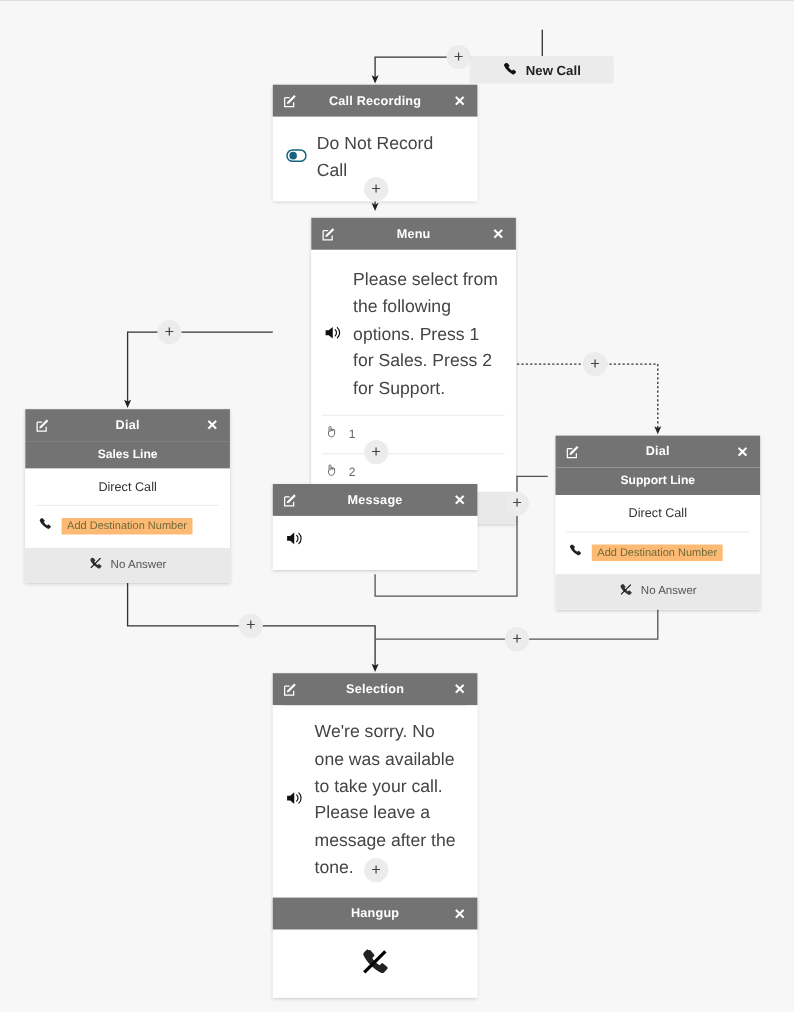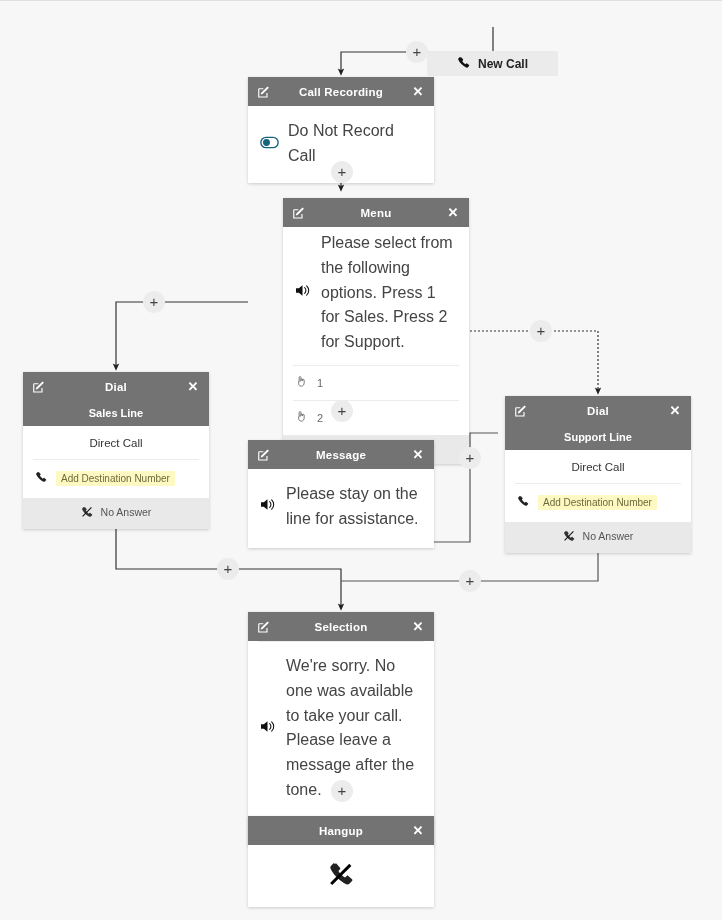--- a/index.html
+++ b/index.html
@@ -59,21 +59,21 @@
     display:flex;align-items:center;gap:9px;
     padding:8px 12px;
   }
   .opt-row .otext{font-size:11px;color:#666;}
   .footer{
     background:#e9e9e9;color:#555;
     text-align:center;font-size:10.5px;
     padding:8px 0 9px;
   }
   .hl{
-    background:#fef9c3;color:#6d6a3a;
+    background:#fdba74;color:#6d6a3a;
     font-size:10px;padding:2px 5px;border-radius:1px;
   }
   .icn{flex:0 0 auto;display:block;}
 
   
   .chip{
     position:absolute;
     background:#ebebeb;
     display:flex;align-items:center;justify-content:center;gap:8px;
     font-size:12px;font-weight:bold;color:#222;
@@ -170,21 +170,21 @@
       <span class="head-ico">
         <svg width="14" height="14" viewBox="0 0 16 16" fill="none" stroke="#fff" stroke-width="1.3">
           <path d="M2 4.3h5.2M2 4.3v9.4h9.4V9.2"></path>
           <path d="M6.4 10.4 13.6 3.2l-1.6-1.6-7.2 7.2-.5 2.1z" fill="#fff" stroke="none"></path>
         </svg>
       </span>
       <span class="title">Menu</span>
       <span class="head-x">✕</span>
     </div>
     <div class="body">
-      <div class="row" style="padding:4px 12px 10px;">
+      <div class="row" style="padding:16px 12px 10px;">
         <span class="icn">
           <svg width="17" height="15" viewBox="0 0 20 18" fill="#111">
             <path d="M1 6.4h3.4L8.8 2.6v12.8L4.4 11.6H1z"></path>
             <path d="M11.4 5.6a4.6 4.6 0 0 1 0 6.8" fill="none" stroke="#111" stroke-width="1.3" stroke-linecap="round"></path>
             <path d="M13.8 3.4a7.6 7.6 0 0 1 0 11.2" fill="none" stroke="#111" stroke-width="1.3" stroke-linecap="round"></path>
           </svg>
         </span>
         <span class="rtext">Please select from the following options. Press 1 for Sales. Press 2 for Support.</span>
       </div>
       <div class="divider"></div>
@@ -301,21 +301,20 @@
     </div>
     <div class="body">
       <div class="row" style="padding:13px 12px 16px;">
         <span class="icn">
           <svg width="17" height="15" viewBox="0 0 20 18" fill="#111">
             <path d="M1 6.4h3.4L8.8 2.6v12.8L4.4 11.6H1z"></path>
             <path d="M11.4 5.6a4.6 4.6 0 0 1 0 6.8" fill="none" stroke="#111" stroke-width="1.3" stroke-linecap="round"></path>
             <path d="M13.8 3.4a7.6 7.6 0 0 1 0 11.2" fill="none" stroke="#111" stroke-width="1.3" stroke-linecap="round"></path>
           </svg>
         </span>
-        <span class="rtext">Please stay on the line for assistance.</span>
       </div>
     </div>
   </div>
 
   <div class="plus" style="left:217px;top:557px;"></div>
   <div class="plus" style="left:459px;top:569px;"></div>
 
   <div class="node" style="left:248px;top:611px;width:186px;">
     <div class="node-head">
       <span class="head-ico">

